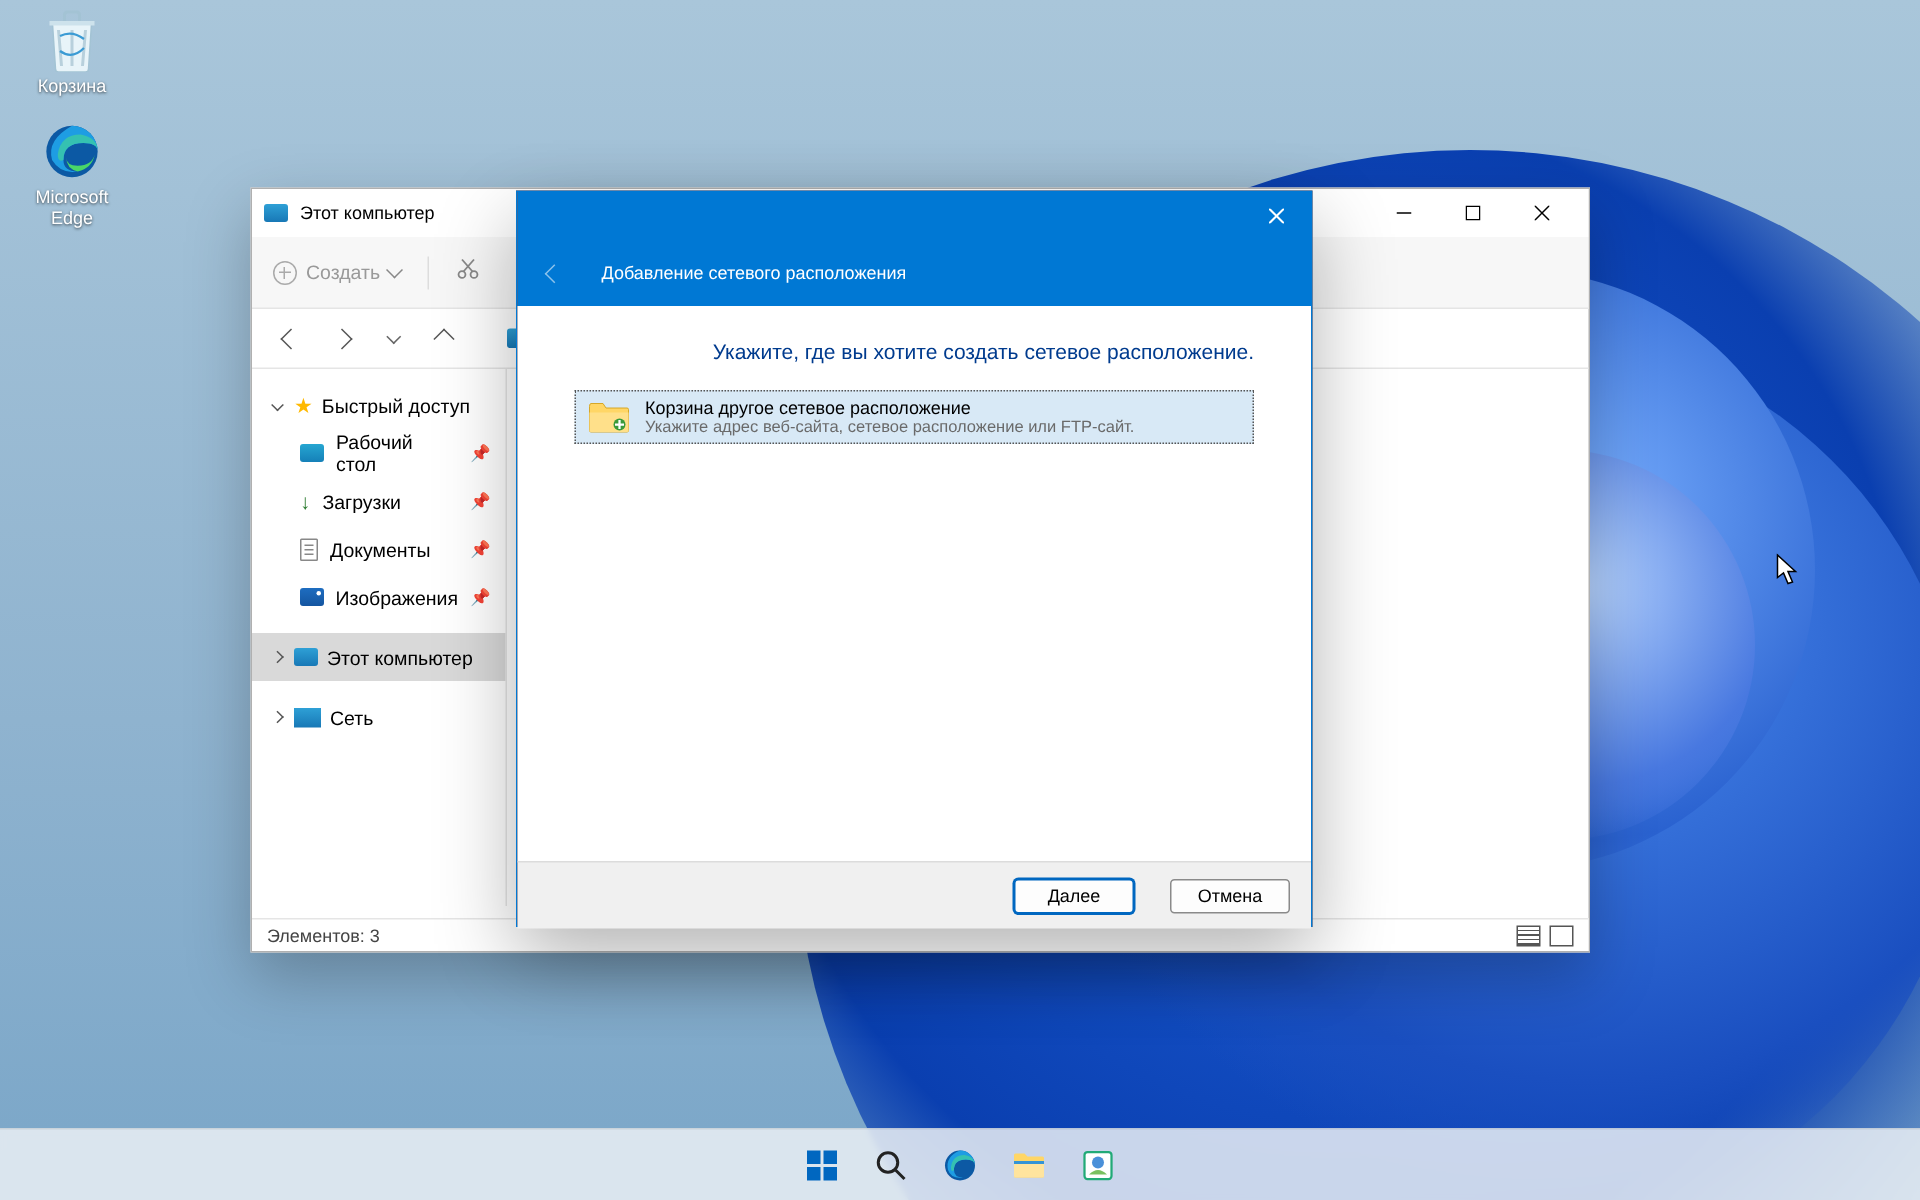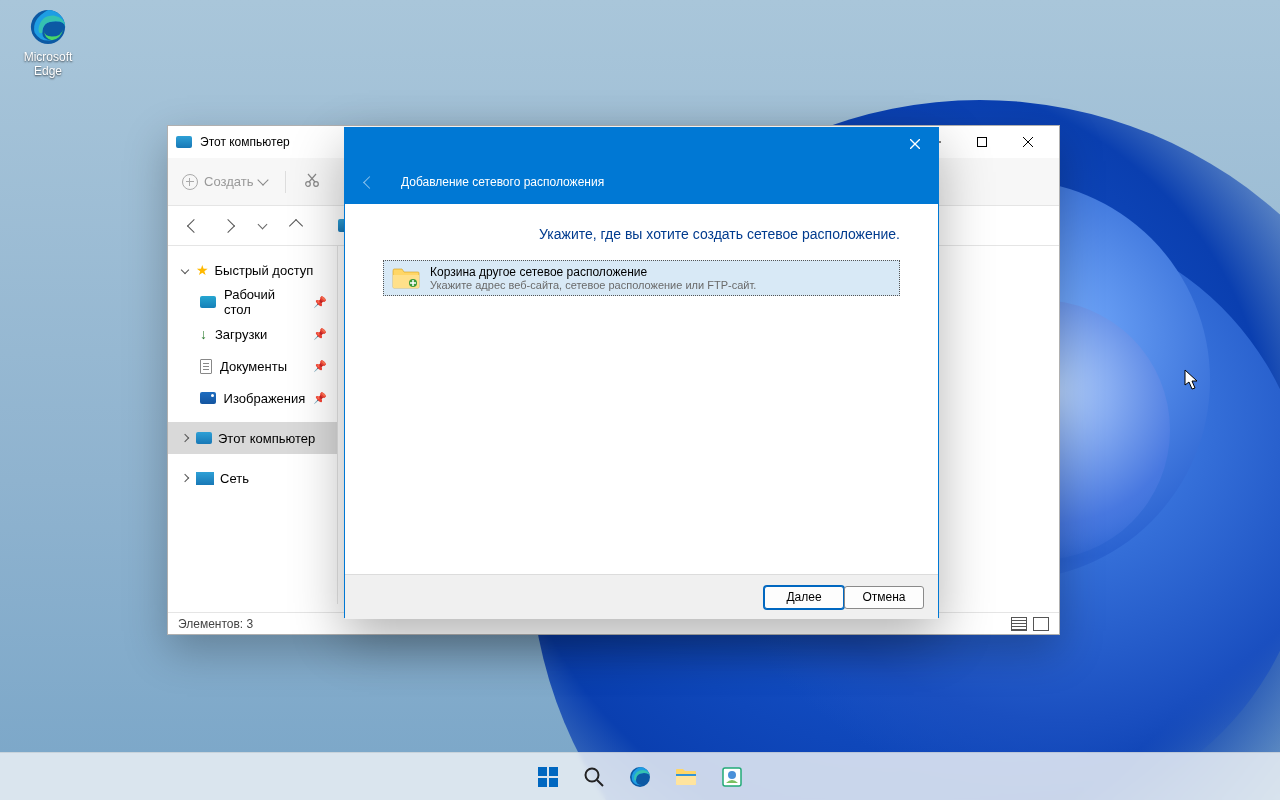--- a/index.html
+++ b/index.html
@@ -64,36 +64,36 @@
   .ico-doc:before{content:"";position:absolute;top:3px;left:2px;right:2px;height:1px;background:#888;box-shadow:0 3px 0 #888,0 6px 0 #888}
   .ico-img{background:linear-gradient(#1e6dc0,#1455a0);position:relative}
   .ico-img:before{content:"";position:absolute;right:2px;top:2px;width:3px;height:3px;background:#fff;border-radius:50%}
   .ico-pc{background:linear-gradient(#2ea0d6,#1878b6)}
   .ico-net{background:linear-gradient(#2ea0d6,#1878b6);position:relative;width:18px;height:13px}
   .exp-status { position:absolute; left:0; right:0; bottom:0; height:22px; border-top:1px solid #e5e5e5; display:flex; align-items:center; padding:0 10px; font-size:12px; color:#444; background:#fff;}
   .view-btns{margin-left:auto;display:flex;gap:6px}
   .vb{width:16px;height:14px;border:1px solid #555}
   .vb.list{background:repeating-linear-gradient(#fff,#fff 2px,#555 2px,#555 3px)}
 
-  .wizard { position:absolute; left:344px; top:127px; width:595px; height:491px; background:#c2410c; border:1px solid #0078d4; box-shadow:0 20px 50px rgba(0,0,0,.3); }
+  .wizard { position:absolute; left:344px; top:127px; width:531px; height:491px; background:#c2410c; border:1px solid #0078d4; box-shadow:0 20px 50px rgba(0,0,0,.3); }
   .wiz-title { height:32px; background:#0078d4; color:#fff; display:flex; align-items:center; }
   .wiz-close { width:46px; height:32px; margin-left:auto; display:flex; align-items:center; justify-content:center; }
   .wiz-close svg{width:10px;height:10px;stroke:#fff;stroke-width:1.3}
   .wiz-head { height:44px; background:#0078d4; color:#fff; display:flex; align-items:center; padding:0 16px; gap:24px; font-size:12px; }
   .wiz-back{width:16px;height:16px;display:flex;align-items:center;justify-content:center;opacity:.55}
   .wiz-back .a{width:9px;height:9px;border-top:1.5px solid #fff;border-left:1.5px solid #fff;transform:rotate(-45deg)}
   .wiz-body { background:#fff; padding:22px 38px 10px; height:370px; }
   .wiz-head-txt { color:#003b8e; font-size:14px; margin-bottom:18px;text-align:right; }
   .wiz-item { border:1px dotted #555; background:#d8e9f6; display:flex; align-items:center; padding:4px 8px; gap:10px; }
   .wiz-folder { width:28px;height:22px; }
   .wiz-folder svg{width:28px;height:22px}
   .wiz-item-t { flex:1 }
   .wiz-item-t .t1{font-size:12px;color:#000}
   .wiz-item-t .t2{font-size:11px;color:#6a6a6a}
-  .wiz-foot { height:45px; background:#f0f0f0; border-top:1px solid #dcdcdc; display:flex; align-items:center; justify-content:flex-end; gap:0; padding:0 14px; }
+  .wiz-foot { height:45px; background:#f0f0f0; border-top:1px solid #dcdcdc; display:flex; align-items:center; justify-content:flex-end; gap:24px; padding:0 14px; }
   .btn { min-width:80px; height:23px; border:1px solid #8a8a8a; background:#fdfdfd; border-radius:3px; font-size:12px; display:flex; align-items:center; justify-content:center; padding:0 12px; }
   .btn.primary{border:1px solid #0067c0;box-shadow:0 0 0 1px #0067c0}
 
   .taskbar { position:absolute; left:0; right:0; bottom:0; height:48px; background:rgba(235,240,245,.85); backdrop-filter:blur(2px); border-top:1px solid rgba(0,0,0,.08); }
   .tb-center { position:absolute; left:50%; transform:translateX(-50%); top:0; height:48px; display:flex; align-items:center; gap:6px; }
   .tb-icon { width:40px; height:40px; display:flex; align-items:center; justify-content:center; border-radius:4px; }
   .tb-icon svg{width:24px;height:24px}
   .tb-right { position:absolute; right:0; top:0; height:48px; display:flex; align-items:center; gap:10px; padding:0 10px; font-size:12px; color:#000; }
   .tb-chevup{width:10px;height:10px;border-top:1.5px solid #000;border-left:1.5px solid #000;transform:rotate(45deg);margin-top:4px}
   .clock{text-align:right;font-size:12px;line-height:14px}
@@ -107,20 +107,32 @@
   <div class="bloom">
       <div class="b1"></div>
       <div class="b2"></div>
       <div class="b3"></div>
       <div class="b4"></div>
     </div>
 </div>
 
 <div class="desktop-icons">
   <div class="desktop-icon">
+    <div class="di-img recycle">
+        <svg viewBox="0 0 38 42">
+          <path d="M6 10 L32 10 L30 40 Q30 42 28 42 L10 42 Q8 42 8 40 Z" fill="#e8f4f9" stroke="#a3c3d4" stroke-width="1"></path>
+          <path d="M10 14 L12 38 M19 14 L19 38 M28 14 L26 38" stroke="#b8d0dc" stroke-width="2" fill="none"></path>
+          <path d="M4 8 L34 8 L34 11 L4 11 Z" fill="#cde2ec"></path>
+          <path d="M14 8 L14 4 Q14 2 16 2 L22 2 Q24 2 24 4 L24 8" fill="none" stroke="#a3c3d4" stroke-width="2"></path>
+          <path d="M11 18 Q19 14 27 20 M11 28 Q19 34 27 26" stroke="#3b9bd4" stroke-width="1.5" fill="none"></path>
+        </svg>
+      </div>
+    <div>Корзина</div>
+  </div>
+  <div class="desktop-icon">
     <div class="di-img edge-ico">
         <svg viewBox="0 0 40 40">
           <circle cx="20" cy="20" r="18" fill="#0c59a4"></circle>
           <path d="M20 2 A18 18 0 0 1 38 20 Q38 14 28 14 Q14 14 14 26 Q14 34 24 34 Q12 36 6 26 Q2 12 20 2" fill="#1e9de3"></path>
           <path d="M14 26 Q14 14 28 14 Q38 14 38 20 Q38 10 26 8 Q12 8 10 22 Q10 28 14 26" fill="#35c1b1"></path>
           <path d="M24 34 Q34 32 36 22 Q34 30 24 30 Q16 30 16 24 Q16 32 24 34" fill="#49d668"></path>
         </svg>
       </div>
     <div>Microsoft Edge</div>
   </div>

